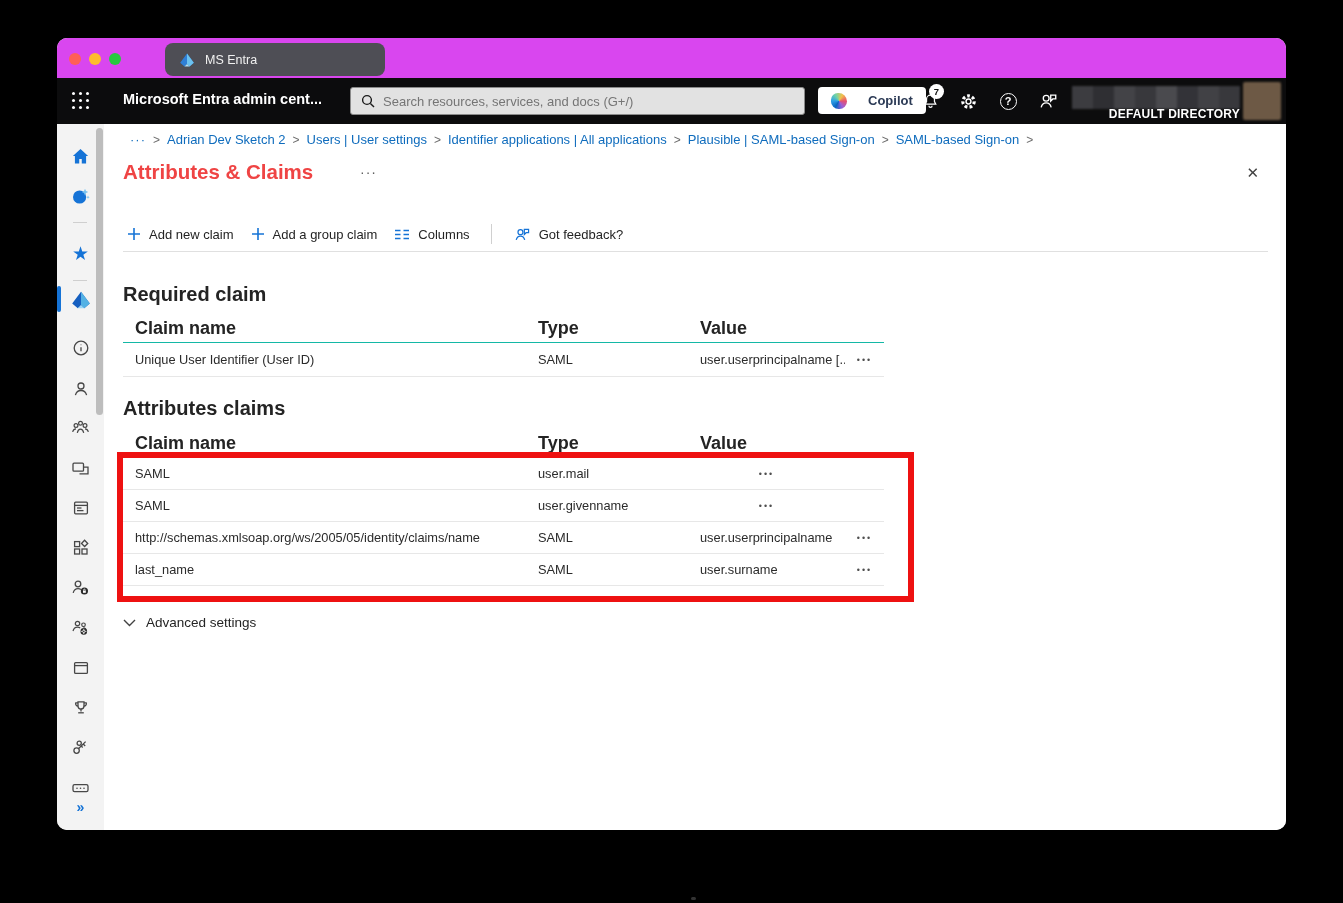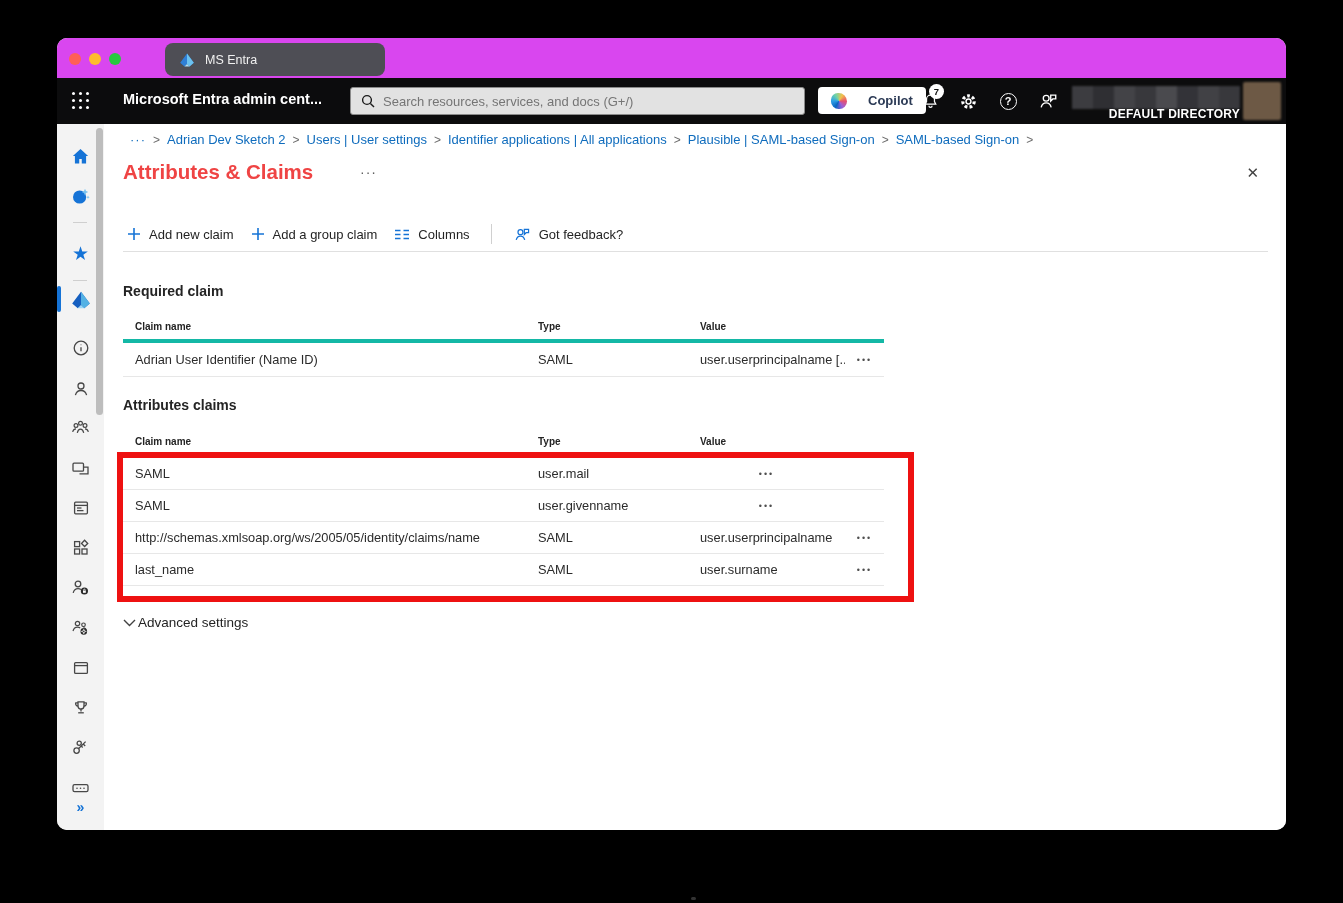--- a/index.html
+++ b/index.html
@@ -65,34 +65,34 @@
 
   .page-title { position:absolute; left:19px; top:36px; font-size:20.5px; font-weight:700; color:#ef4444; }
   .title-more { position:absolute; left:256px; top:40px; color:#5f5f5f; font-size:14px; letter-spacing:1px; cursor:pointer; }
   .close-btn { position:absolute; right:27px; top:40px; font-size:15px; color:#424242; cursor:pointer; }
 
   .cmdbar { position:absolute; left:19px; top:97px; display:flex; align-items:center; gap:9px; height:26px; font-size:13px; color:#242424; }
   .cmd { display:flex; align-items:center; gap:8px; cursor:pointer; padding:0 4px; }
   .cmd-divider { width:1px; height:20px; background:#d0d0d0; margin:0 8px; }
   .cmdbar-border { position:absolute; left:19px; top:127px; width:1145px; height:1px; background:#e0e0e0; }
 
-  .section-h { position:absolute; left:19px; font-size:14px; font-weight:600; color:#242424; }
+  .section-h { position:absolute; left:19px; font-size:20px; font-weight:600; color:#242424; }
 
   .tbl { position:absolute; left:19px; width:761px; }
   .thead, .trow { display:grid; grid-template-columns:403px 162px 157px 39px; align-items:center; }
-  .thead { height:29px; border-bottom:4px solid #14b8a6; font-size:10px; font-weight:700; color:#242424; }
+  .thead { height:29px; border-bottom:1px solid #14b8a6; font-size:18px; font-weight:700; color:#242424; }
   .trow { border-bottom:1px solid #e7e7e7; font-size:12.8px; color:#2b2b2b; }
   .trow.h34 { height:34px; } .trow.h32 { height:32px; }
   .cell { padding-left:12px; white-space:nowrap; overflow:hidden; text-overflow:clip; }
   .menu-btn { justify-self:center; color:#4f4f4f; font-size:9px; letter-spacing:2px; cursor:pointer; }
 
   .annotation-box { position:absolute; left:13px; top:328px; width:797px; height:150px;
     border:6px solid #ee1111; z-index:5; pointer-events:none; }
 
-  .advanced { position:absolute; left:19px; top:491px; display:flex; align-items:center; gap:2px;
+  .advanced { position:absolute; left:19px; top:491px; display:flex; align-items:center; gap:10px;
     font-size:13.5px; color:#242424; cursor:pointer; }
 
   .artifact-dot { position:absolute; left:691px; top:897px; width:5px; height:3px; background:#333; border-radius:2px; }
   svg { display:block; }
 </style>
 </head>
 <body>
 
 <div class="window">
 
@@ -400,21 +400,21 @@
 
       <div class="section-h" style="top:159px">Required claim</div>
       <div class="tbl" style="top:190px">
         <div class="thead">
           <div class="cell">Claim name</div>
           <div class="cell">Type</div>
           <div class="cell">Value</div>
           <div></div>
         </div>
         <div class="trow h34">
-          <div class="cell">Adrian User Identifier (Name ID)</div>
+          <div class="cell">Unique User Identifier (User ID)</div>
           <div class="cell">SAML</div>
           <div class="cell">user.userprincipalname [...</div>
           <div class="menu-btn">•••</div>
         </div>
       </div>
 
       <div class="section-h" style="top:273px">Attributes claims</div>
       <div class="tbl" style="top:305px">
         <div class="thead">
           <div class="cell">Claim name</div>

